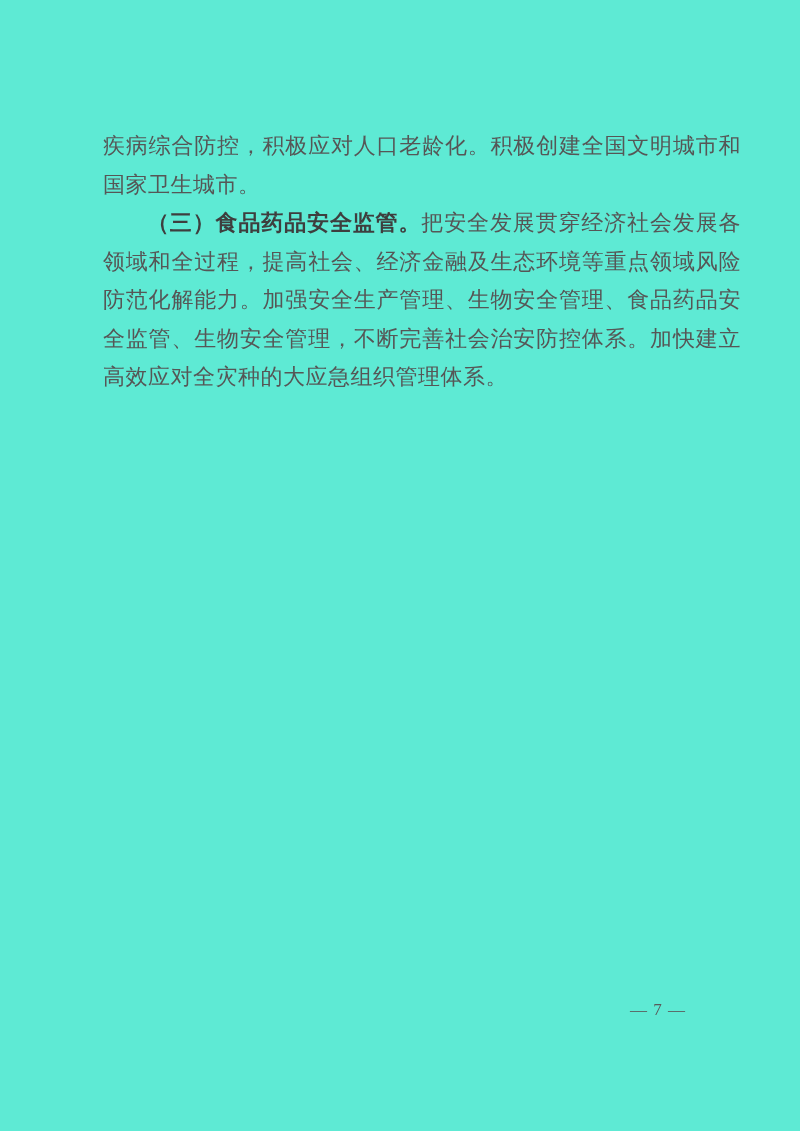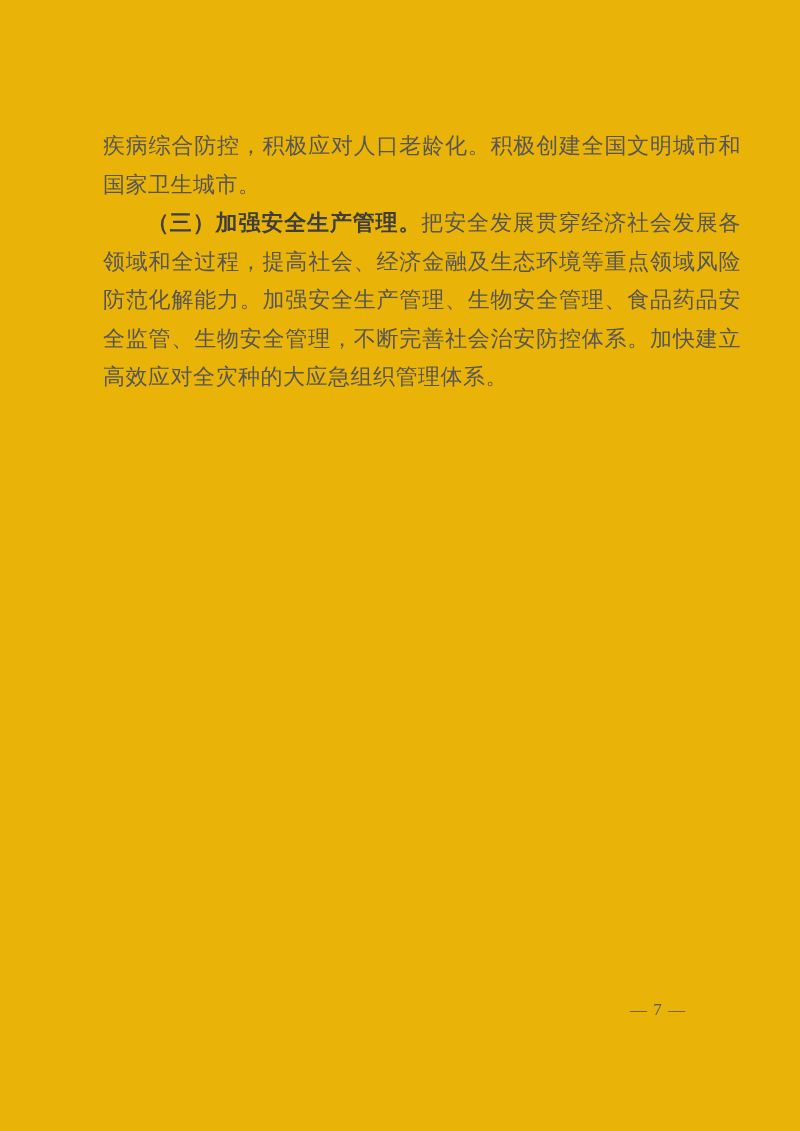--- a/index.html
+++ b/index.html
@@ -4,21 +4,21 @@
 <style>
   html, body {
     margin: 0;
     padding: 0;
     background: #ffffff;
   }
   .page {
     position: relative;
     width: 800px;
     height: 1131px;
-    background: #eab308;
+    background: #5eead4;
     overflow: hidden;
     font-family: "Liberation Serif", "DejaVu Serif", serif;
   }
   .content {
     position: absolute;
     left: 103px;
     top: 127px;
     width: 638px;
     font-size: 22px;
     line-height: 38.5px;
@@ -51,19 +51,19 @@
 </style>
 </head>
 <body>
 
 <div class="page">
 
   <div class="content">
 
     <p class="para"><span>疾病综合防控，积极应对人口老龄化。积极创建全国文明城市和国家卫生城市。</span></p>
 
-    <p class="para indent"><span class="section-heading">（三）加强安全生产管理。</span><span>把安全发展贯穿经济社会发展各领域和全过程，提高社会、经济金融及生态环境等重点领域风险防范化解能力。加强安全生产管理、生物安全管理、食品药品安全监管、生物安全管理，不断完善社会治安防控体系。加快建立高效应对全灾种的大应急组织管理体系。</span></p>
+    <p class="para indent"><span class="section-heading">（三）食品药品安全监管。</span><span>把安全发展贯穿经济社会发展各领域和全过程，提高社会、经济金融及生态环境等重点领域风险防范化解能力。加强安全生产管理、生物安全管理、食品药品安全监管、生物安全管理，不断完善社会治安防控体系。加快建立高效应对全灾种的大应急组织管理体系。</span></p>
 
   </div>
 
   <div class="page-number">— 7 —</div>
 
 </div>
 
 </body></html>

